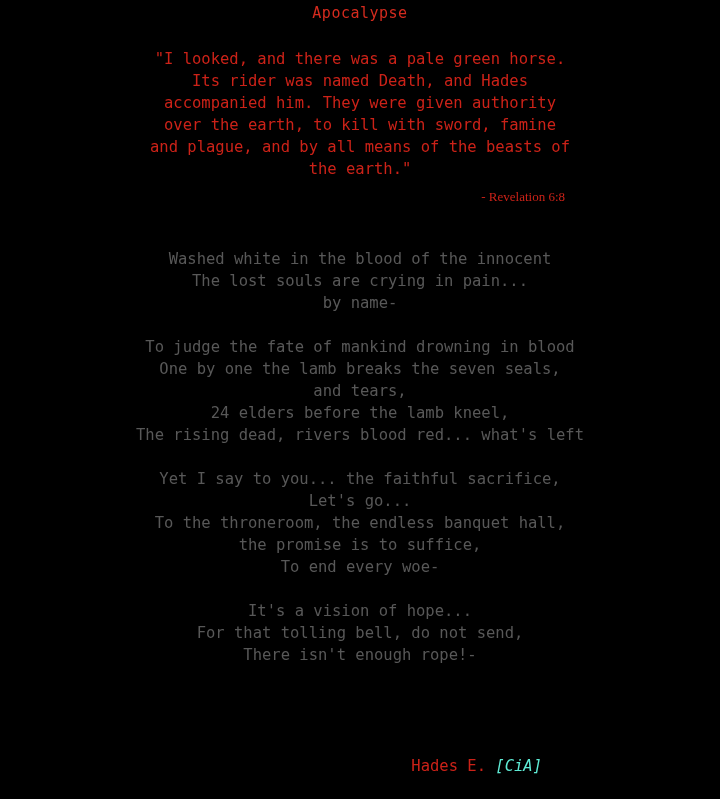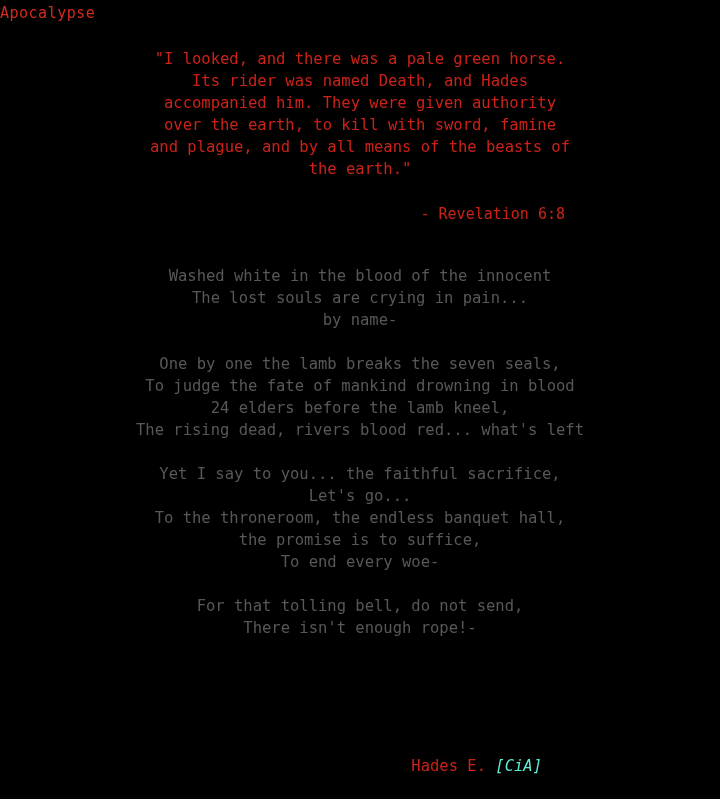--- a/index.html
+++ b/index.html
@@ -16,47 +16,48 @@
   .page {
     position: relative;
     width: 720px;
     height: 799px;
     background: #000000;
     box-sizing: border-box;
   }
   .title {
     color: #d42b1e;
     font-size: 15px;
-    text-align: left;
+    text-align: center;
     letter-spacing: 0.5px;
     margin: 4px 0 0 0;
     line-height: 18px;
   }
   .epigraph {
     color: #cc2218;
     font-size: 15.5px;
     line-height: 22px;
     text-align: center;
     margin: 26px auto 0 auto;
     width: 430px;
   }
   .epigraph .ln {
     display: block;
     white-space: pre;
   }
   .attrib {
     color: #cc2218;
-    font-size: 15px;
+    font-size: 13px;
     line-height: 22px;
     text-align: right;
     width: 430px;
-    margin: 23px auto 0 auto;
+    margin: 6px auto 0 auto;
     padding-right: 10px;
     box-sizing: border-box;
     white-space: pre;
+    font-family: Liberation Serif, serif;
   }
   .poem {
     margin-top: 40px;
     color: #585858;
     font-size: 15.5px;
     line-height: 22px;
     text-align: center;
   }
   .stanza {
     margin-bottom: 22px;
@@ -102,35 +103,37 @@
 
   <div class="poem">
 
     <div class="stanza">
       <span class="ln">Washed white in the blood of the innocent</span>
       <span class="ln">The lost souls are crying in pain...</span>
       <span class="ln">by name-</span>
     </div>
 
     <div class="stanza">
+      <span class="ln">To judge the fate of mankind drowning in blood</span>
       <span class="ln">One by one the lamb breaks the seven seals,</span>
-      <span class="ln">To judge the fate of mankind drowning in blood</span>
+      <span class="ln">and tears,</span>
       <span class="ln">24 elders before the lamb kneel,</span>
       <span class="ln">The rising dead, rivers blood red... what's left</span>
     </div>
 
     <div class="stanza">
       <span class="ln">Yet I say to you... the faithful sacrifice,</span>
       <span class="ln">Let's go...</span>
       <span class="ln">To the throneroom, the endless banquet hall,</span>
       <span class="ln">the promise is to suffice,</span>
       <span class="ln">To end every woe-</span>
     </div>
 
     <div class="stanza">
+      <span class="ln">It's a vision of hope...</span>
       <span class="ln">For that tolling bell, do not send,</span>
       <span class="ln">There isn't enough rope!-</span>
     </div>
 
   </div>
 
   <div class="signature">
     <span class="sig-name">Hades E.</span><span class="sig-tag"> </span><span class="sig-tag">[CiA]</span>
   </div>
 

